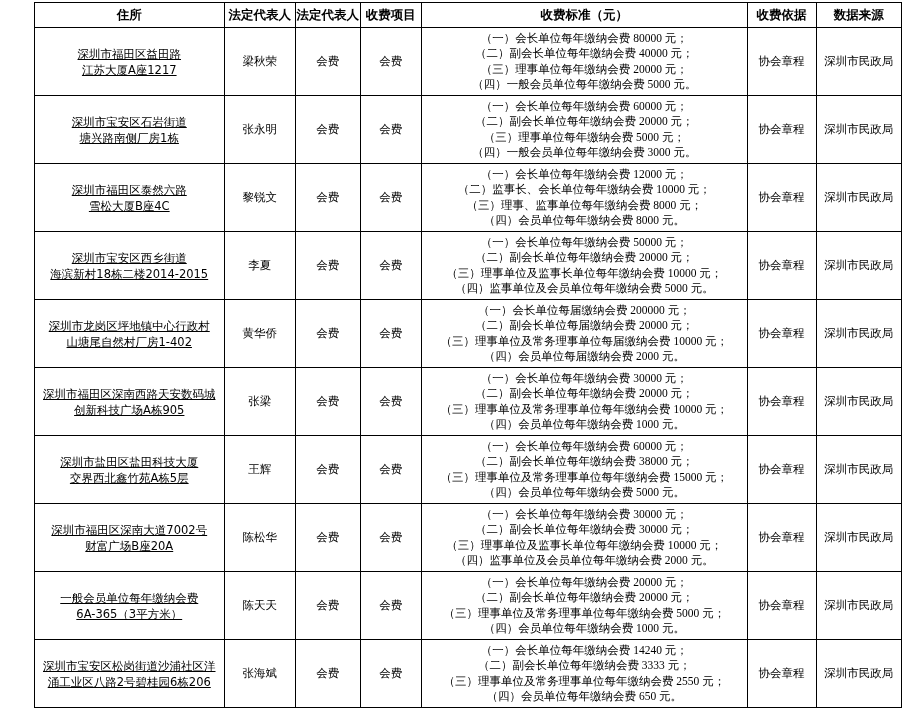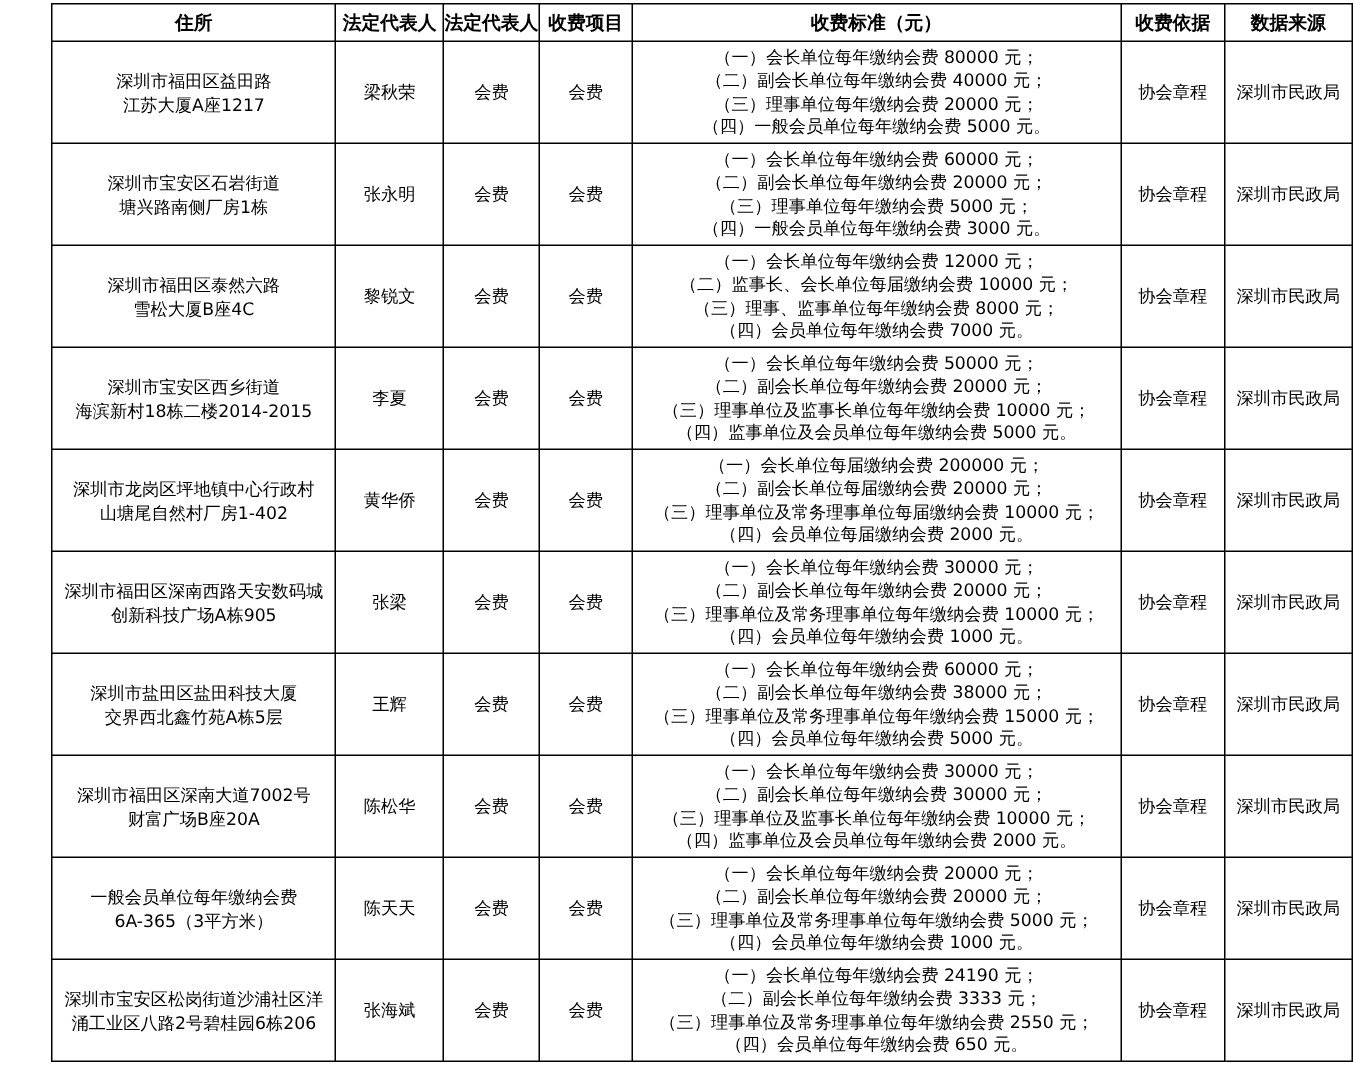--- a/index.html
+++ b/index.html
@@ -2,23 +2,23 @@
 <html><head>
 <meta charset="utf-8">
 <style>
   html, body { margin:0; padding:0; background:#ffffff; }
   body { width:902px; height:710px; overflow:hidden; position:relative;
          font-family:"DejaVu Sans", "Liberation Sans", sans-serif; color:#000; }
   table.fees { position:absolute; left:2px; top:2px; border-collapse:collapse; table-layout:fixed;margin-left:32px; }
   table.fees th, table.fees td { border:1px solid #000; padding:0; }
   table.fees th { height:24px; font-size:12.5px; font-weight:bold; text-align:center; vertical-align:middle; }
   table.fees td { height:67px; font-size:11.5px; text-align:center; vertical-align:middle; }
-  .addr { line-height:16px; }
+  .addr { line-height:16px;text-decoration:underline; }
   .addr span { display:block; white-space:nowrap; }
-  td.std { text-align:left; padding-left:4px; font-size:11px; line-height:15.5px; }
+  td.std { text-align:left; padding-left:4px; font-size:11px; line-height:15.5px;font-family:Liberation Serif, serif; }
   td.std span { display:block; white-space:nowrap; }
 </style>
 </head>
 <body>
 
 <table class="fees">
   <colgroup>
     <col style="width:191px">
       <col style="width:77px">
       <col style="width:69px">
@@ -76,23 +76,23 @@
       <tr>
         <td class="addr">
           <span>深圳市福田区泰然六路</span>
           <span>雪松大厦B座4C</span>
         </td>
         <td>黎锐文</td>
         <td>会费</td>
         <td>会费</td>
         <td class="std">
           <span>（一）会长单位每年缴纳会费 12000 元；</span>
-          <span>（二）监事长、会长单位每届缴纳会费 10000 元；</span>
+          <span>（二）监事长、会长单位每年缴纳会费 10000 元；</span>
           <span>（三）理事、监事单位每年缴纳会费 8000 元；</span>
-          <span>（四）会员单位每年缴纳会费 7000 元。</span>
+          <span>（四）会员单位每年缴纳会费 8000 元。</span>
         </td>
         <td>协会章程</td>
         <td>深圳市民政局</td>
       </tr>
       <tr>
         <td class="addr">
           <span>深圳市宝安区西乡街道</span>
           <span>海滨新村18栋二楼2014-2015</span>
         </td>
         <td>李夏</td>
@@ -194,21 +194,21 @@
       </tr>
       <tr>
         <td class="addr">
           <span>深圳市宝安区松岗街道沙浦社区洋</span>
           <span>涌工业区八路2号碧桂园6栋206</span>
         </td>
         <td>张海斌</td>
         <td>会费</td>
         <td>会费</td>
         <td class="std">
-          <span>（一）会长单位每年缴纳会费 24190 元；</span>
+          <span>（一）会长单位每年缴纳会费 14240 元；</span>
           <span>（二）副会长单位每年缴纳会费 3333 元；</span>
           <span>（三）理事单位及常务理事单位每年缴纳会费 2550 元；</span>
           <span>（四）会员单位每年缴纳会费 650 元。</span>
         </td>
         <td>协会章程</td>
         <td>深圳市民政局</td>
       </tr>
     </tbody>
 </table>
 

